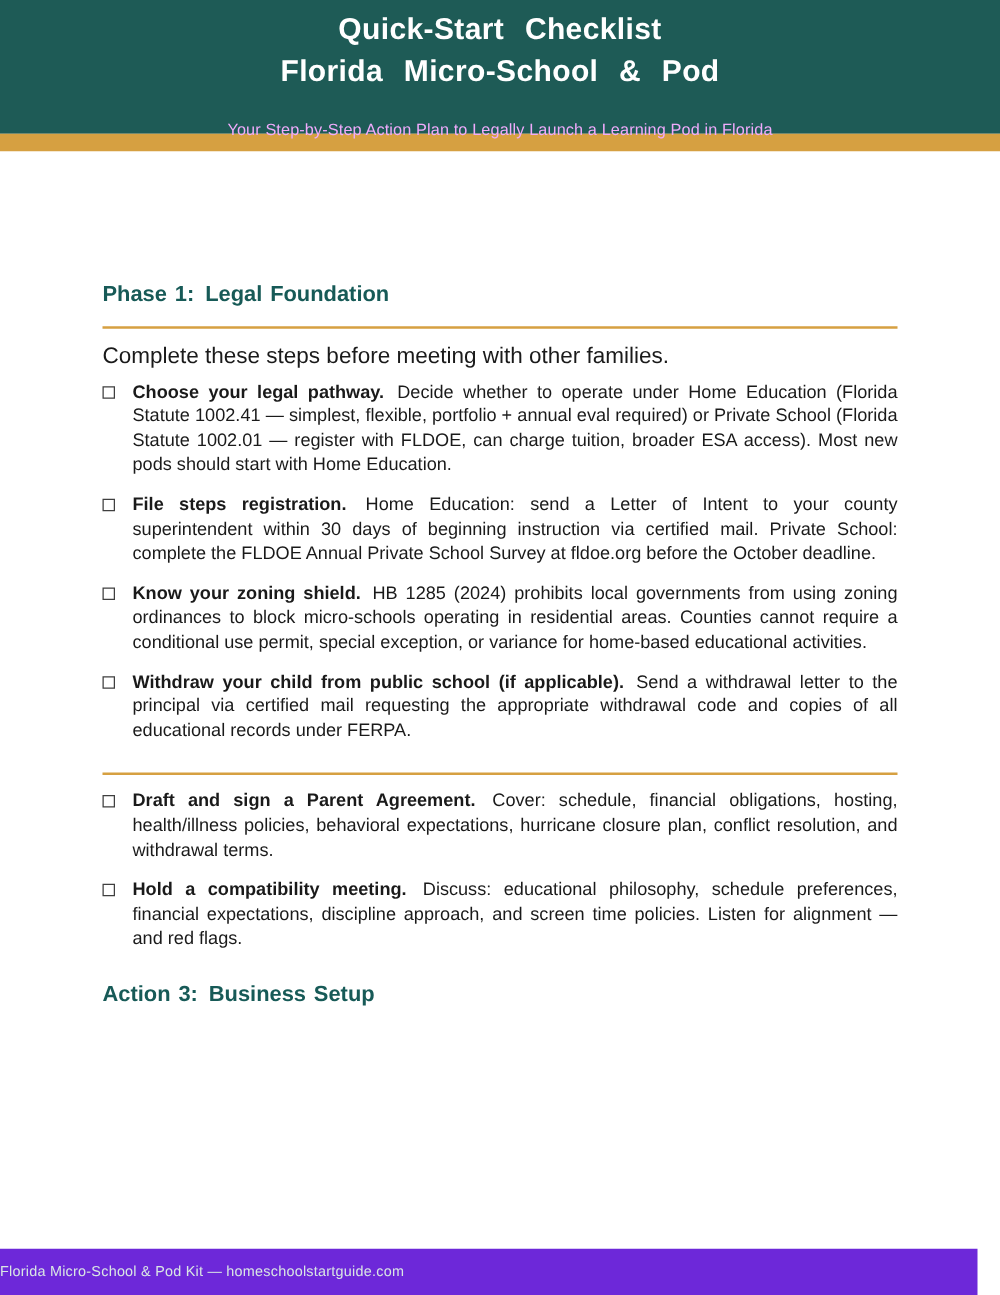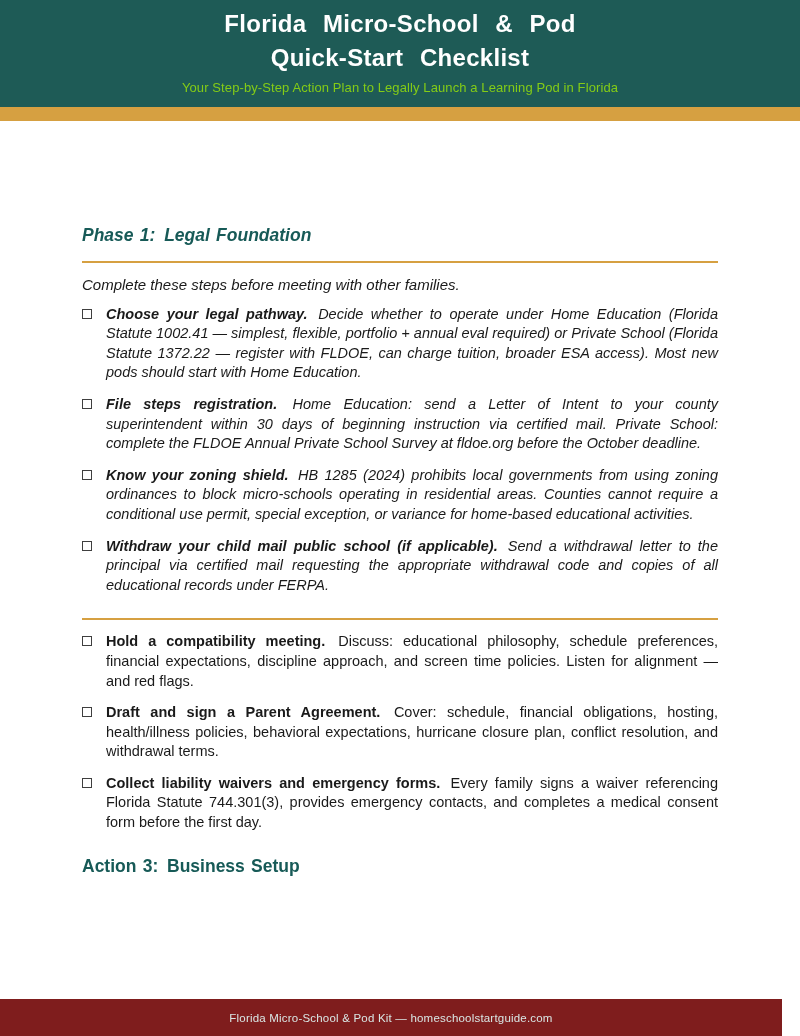--- a/index.html
+++ b/index.html
@@ -23,52 +23,52 @@
   }
   .title-line {
     color: #ffffff;
     font-size: 24px;
     font-weight: 700;
     line-height: 34px;
     word-spacing: 0.40em;
     letter-spacing: 0.3px;
   }
   .subtitle {
-    color: #84cc16;
+    color: #f0abfc;
     font-size: 13px;
-    margin-top: 5px;
+    margin-top: 21px;
     letter-spacing: 0.1px;
   }
   .gold-bar {
     height: 14px;
     background: #D6A041;
   }
 
   
   .content {
     padding: 0 82px;
   }
   .section { margin-top: 23px; }
-  .section.first { margin-top: 0; padding-top: 104px; font-style: italic; }
+  .section.first { margin-top: 0; padding-top: 104px; }
   .section-heading {
     color: #175A57;
     font-size: 17.5px;
     font-weight: 700;
     margin: 0;
     word-spacing: 0.08em;
   }
   .heading-prefix { margin-right: 0.5em; }
   .gold-rule {
     height: 2px;
     background: #D6A041;
     border: none;
     margin: 15px 0 12px 0;
   }
   .intro {
-    font-size: 15px;
+    font-size: 18px;
     line-height: 19.6px;
     color: #1a1a1a;
     margin: 0 0 10px 0;
   }
   .checklist {
     list-style: none;
     margin: 0;
     padding: 0;
   }
   .check-item {
@@ -97,83 +97,79 @@
     margin-top: 48px;
   }
 
   
   .footer-bar {
     position: absolute;
     left: 0;
     right: 18px;
     bottom: 0;
     height: 37px;
-    background: #7f1d1d;
+    background: #6d28d9;
     display: flex;
     align-items: center;
-    justify-content: center;
+    justify-content: flex-start;
   }
   .footer-text {
     color: #d9e6e4;
     font-size: 11.5px;
     letter-spacing: 0.2px;
   }
 </style>
 </head>
 <body>
 
 <div class="page">
 
   <header class="banner">
+    <div class="title-line">Quick-Start Checklist</div>
     <div class="title-line">Florida Micro-School &amp; Pod</div>
-    <div class="title-line">Quick-Start Checklist</div>
     <div class="subtitle">Your Step-by-Step Action Plan to Legally Launch a Learning Pod in Florida</div>
   </header>
   <div class="gold-bar"></div>
 
   <main class="content">
 
     <section class="section first">
       <h2 class="section-heading"><span class="heading-prefix">Phase 1:</span><span>Legal Foundation</span></h2>
       <hr class="gold-rule">
       <p class="intro">Complete these steps before meeting with other families.</p>
       <ul class="checklist">
         <li class="check-item">
           <span class="checkbox"></span>
-          <span class="lead">Choose your legal pathway.</span> <span>Decide whether to operate under Home Education (Florida Statute 1002.41 — simplest, flexible, portfolio + annual eval required) or Private School (Florida Statute 1372.22 — register with FLDOE, can charge tuition, broader ESA access). Most new pods should start with Home Education.</span>
+          <span class="lead">Choose your legal pathway.</span> <span>Decide whether to operate under Home Education (Florida Statute 1002.41 — simplest, flexible, portfolio + annual eval required) or Private School (Florida Statute 1002.01 — register with FLDOE, can charge tuition, broader ESA access). Most new pods should start with Home Education.</span>
         </li>
         <li class="check-item">
           <span class="checkbox"></span>
           <span class="lead">File steps registration.</span> <span>Home Education: send a Letter of Intent to your county superintendent within 30 days of beginning instruction via certified mail. Private School: complete the FLDOE Annual Private School Survey at fldoe.org before the October deadline.</span>
         </li>
         <li class="check-item">
           <span class="checkbox"></span>
           <span class="lead">Know your zoning shield.</span> <span>HB 1285 (2024) prohibits local governments from using zoning ordinances to block micro-schools operating in residential areas. Counties cannot require a conditional use permit, special exception, or variance for home-based educational activities.</span>
         </li>
         <li class="check-item">
           <span class="checkbox"></span>
-          <span class="lead">Withdraw your child mail public school (if applicable).</span> <span>Send a withdrawal letter to the principal via certified mail requesting the appropriate withdrawal code and copies of all educational records under FERPA.</span>
+          <span class="lead">Withdraw your child from public school (if applicable).</span> <span>Send a withdrawal letter to the principal via certified mail requesting the appropriate withdrawal code and copies of all educational records under FERPA.</span>
         </li>
       </ul>
     </section>
 
     <section class="section">
       <hr class="gold-rule">
       <ul class="checklist">
         <li class="check-item">
           <span class="checkbox"></span>
-          <span class="lead">Hold a compatibility meeting.</span> <span>Discuss: educational philosophy, schedule preferences, financial expectations, discipline approach, and screen time policies. Listen for alignment — and red flags.</span>
-        </li>
-        <li class="check-item">
-          <span class="checkbox"></span>
           <span class="lead">Draft and sign a Parent Agreement.</span> <span>Cover: schedule, financial obligations, hosting, health/illness policies, behavioral expectations, hurricane closure plan, conflict resolution, and withdrawal terms.</span>
         </li>
         <li class="check-item">
           <span class="checkbox"></span>
-          <span class="lead">Collect liability waivers and emergency forms.</span> <span>Every family signs a waiver referencing Florida Statute 744.301(3), provides emergency contacts, and completes a medical consent form before the first day.</span>
+          <span class="lead">Hold a compatibility meeting.</span> <span>Discuss: educational philosophy, schedule preferences, financial expectations, discipline approach, and screen time policies. Listen for alignment — and red flags.</span>
         </li>
       </ul>
     </section>
 
     <section class="section">
       <h2 class="section-heading"><span class="heading-prefix">Action 3:</span><span>Business Setup</span></h2>
     </section>
 
   </main>
 

